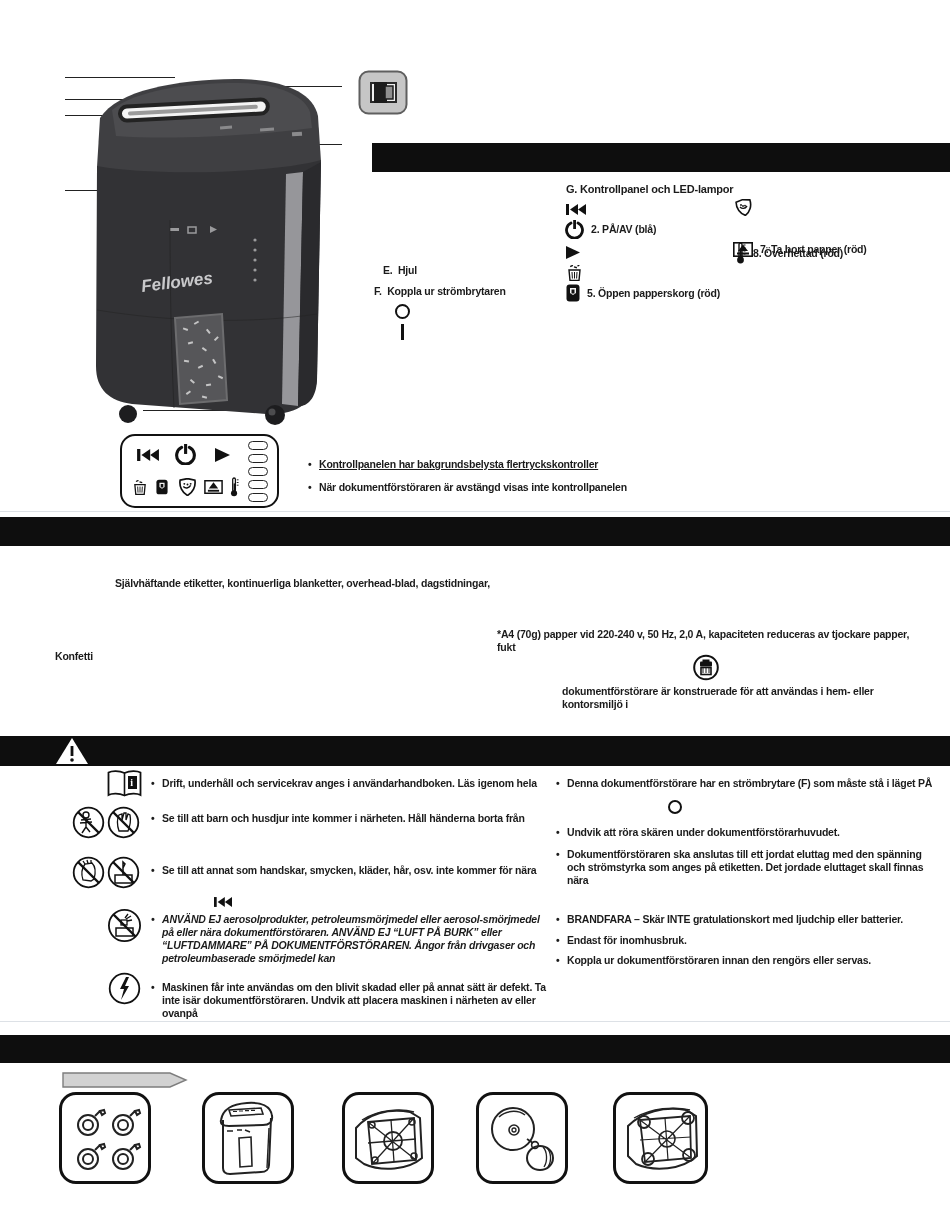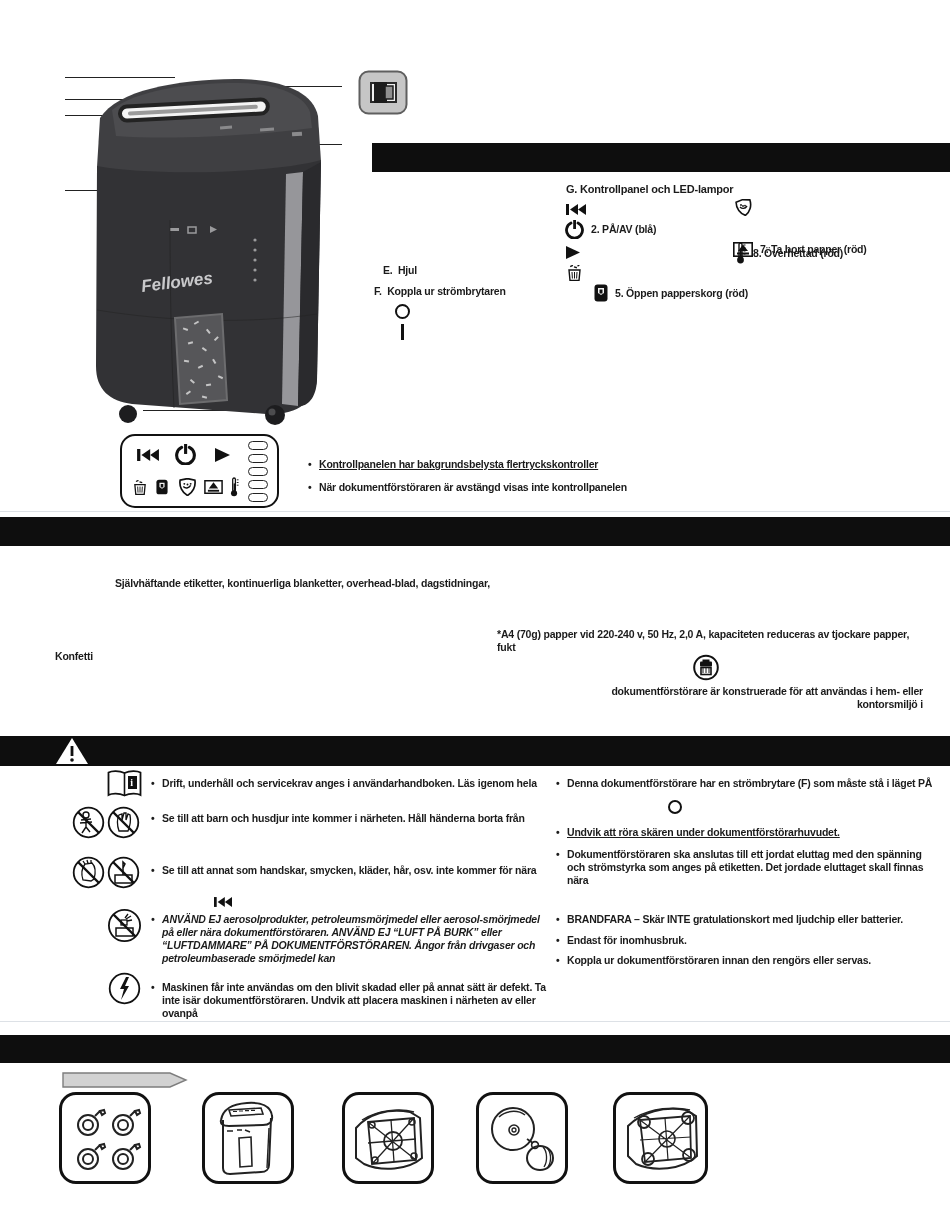--- a/index.html
+++ b/index.html
@@ -147,21 +147,21 @@
   <svg width="15" height="16" viewBox="0 0 15 16">
     <path d="M2 5 L13 5 L12 15.5 L3 15.5 Z" fill="none" stroke="#111" stroke-width="1.4"></path>
     <path d="M5 7 L5.4 13.5 M7.5 7 L7.5 13.5 M10 7 L9.6 13.5" stroke="#111" stroke-width="1"></path>
     <g fill="#111">
         <rect x="3" y="0.5" width="3" height="1.4" transform="rotate(-25 4 1)"></rect>
         <rect x="7" y="1.5" width="3" height="1.4" transform="rotate(15 8 2)"></rect>
         <rect x="10.5" y="0.2" width="2.6" height="1.4" transform="rotate(-40 11 1)"></rect>
       </g>
   </svg>
 </div>
-<div class="legendrow" style="left:566px;top:284px;margin-left:28px;">
+<div class="legendrow" style="left:566px;top:284px;">
   <svg width="14" height="18" viewBox="0 0 14 18">
     <rect x="0.5" y="0.5" width="13" height="17" rx="3" fill="#111"></rect>
     <path d="M4 4 L10 4 L10 9 L7 11 L4 9 Z" fill="#f2f2f2"></path>
     <rect x="5.5" y="5.5" width="3" height="4" fill="#111"></rect>
   </svg>
   <span class="t" style="position:static;">5. Öppen papperskorg (röd)</span>
 </div>
 
 <div class="legendrow" style="left:735px;top:199px;">
   <svg width="18" height="17" viewBox="0 0 18 17">
@@ -250,21 +250,21 @@
 <div class="t" style="left:55px;top:650px;">Konfetti</div>
 <div class="abs" style="left:693px;top:654px;">
   <svg width="26" height="27" viewBox="0 0 26 27">
     <circle cx="13" cy="13.5" r="11.8" fill="none" stroke="#111" stroke-width="2"></circle>
     <rect x="7" y="7.5" width="12" height="5" rx="1" fill="#111"></rect>
     <rect x="9.5" y="5.5" width="7" height="2.5" fill="#111"></rect>
     <rect x="8" y="13.5" width="10" height="7" fill="none" stroke="#111" stroke-width="1.6"></rect>
     <path d="M10 14 v5 M13 14 v5 M16 14 v5" stroke="#111" stroke-width="1"></path>
   </svg>
 </div>
-<div class="t" style="left:583px;top:685px;width:340px;text-align:right;">dokumentförstörare är konstruerade för att användas i hem- eller kontorsmiljö i</div>
+<div class="t" style="left:562px;top:685px;width:340px;">dokumentförstörare är konstruerade för att användas i hem- eller kontorsmiljö i</div>
 
 <div class="abs" style="left:107px;top:770px;">
   <svg width="35" height="28" viewBox="0 0 35 28">
     <path d="M17.5 3 C12 0.5 5 0.5 1.5 2.5 L1.5 25 C5 23 12 23 17.5 25.5 C23 23 30 23 33.5 25 L33.5 2.5 C30 0.5 23 0.5 17.5 3 Z" fill="#fff" stroke="#111" stroke-width="1.8"></path>
     <path d="M17.5 3 L17.5 25.5" stroke="#111" stroke-width="1.6"></path>
     <rect x="21" y="6" width="9" height="13" fill="#111"></rect>
     <text x="23.2" y="16" font-size="10" font-weight="bold" fill="#fff" font-family="Liberation Serif, serif">i</text>
   </svg>
 </div>
 <div class="t bullet" style="left:151px;top:777px;width:392px;">Drift, underhåll och servicekrav anges i användarhandboken. Läs igenom hela</div>
@@ -324,21 +324,21 @@
 <div class="abs" style="left:108px;top:972px;">
   <svg width="33" height="33" viewBox="0 0 33 33">
     <circle cx="16.5" cy="16.5" r="14.8" fill="none" stroke="#111" stroke-width="1.8"></circle>
     <path d="M18 5 L12 17 L16 17 L13 28 L21 14 L17 14 L21 5 Z" fill="#111"></path>
   </svg>
 </div>
 <div class="t bullet" style="left:151px;top:981px;width:400px;">Maskinen får inte användas om den blivit skadad eller på annat sätt är defekt. Ta inte isär dokumentförstöraren. Undvik att placera maskinen i närheten av eller ovanpå</div>
 
 <div class="t bullet" style="left:556px;top:777px;width:385px;">Denna dokumentförstörare har en strömbrytare (F) som måste stå i läget PÅ</div>
 <div class="abs" style="left:668px;top:800px;width:14px;height:14px;border:2.4px solid #111;border-radius:50%;"></div>
-<div class="t bullet" style="left:556px;top:826px;width:385px;text-decoration:underline;">Undvik att röra skären under dokumentförstörarhuvudet.</div>
+<div class="t bullet" style="left:556px;top:826px;width:385px;">Undvik att röra skären under dokumentförstörarhuvudet.</div>
 <div class="t bullet" style="left:556px;top:848px;width:385px;">Dokumentförstöraren ska anslutas till ett jordat eluttag med den spänning och strömstyrka som anges på etiketten. Det jordade eluttaget skall finnas nära</div>
 <div class="t bullet" style="left:556px;top:913px;width:385px;">BRANDFARA – Skär INTE gratulationskort med ljudchip eller batterier.</div>
 <div class="t bullet" style="left:556px;top:934px;width:385px;">Endast för inomhusbruk.</div>
 <div class="t bullet" style="left:556px;top:954px;width:385px;">Koppla ur dokumentförstöraren innan den rengörs eller servas.</div>
 
 <div class="abs" style="left:62px;top:1071px;">
   <svg width="126" height="18" viewBox="0 0 126 18">
     <path d="M1 2 L108 2 L124 9 L108 16 L1 16 Z" fill="#d2d2d2" stroke="#7d7d7d" stroke-width="1.4"></path>
   </svg>
 </div>

